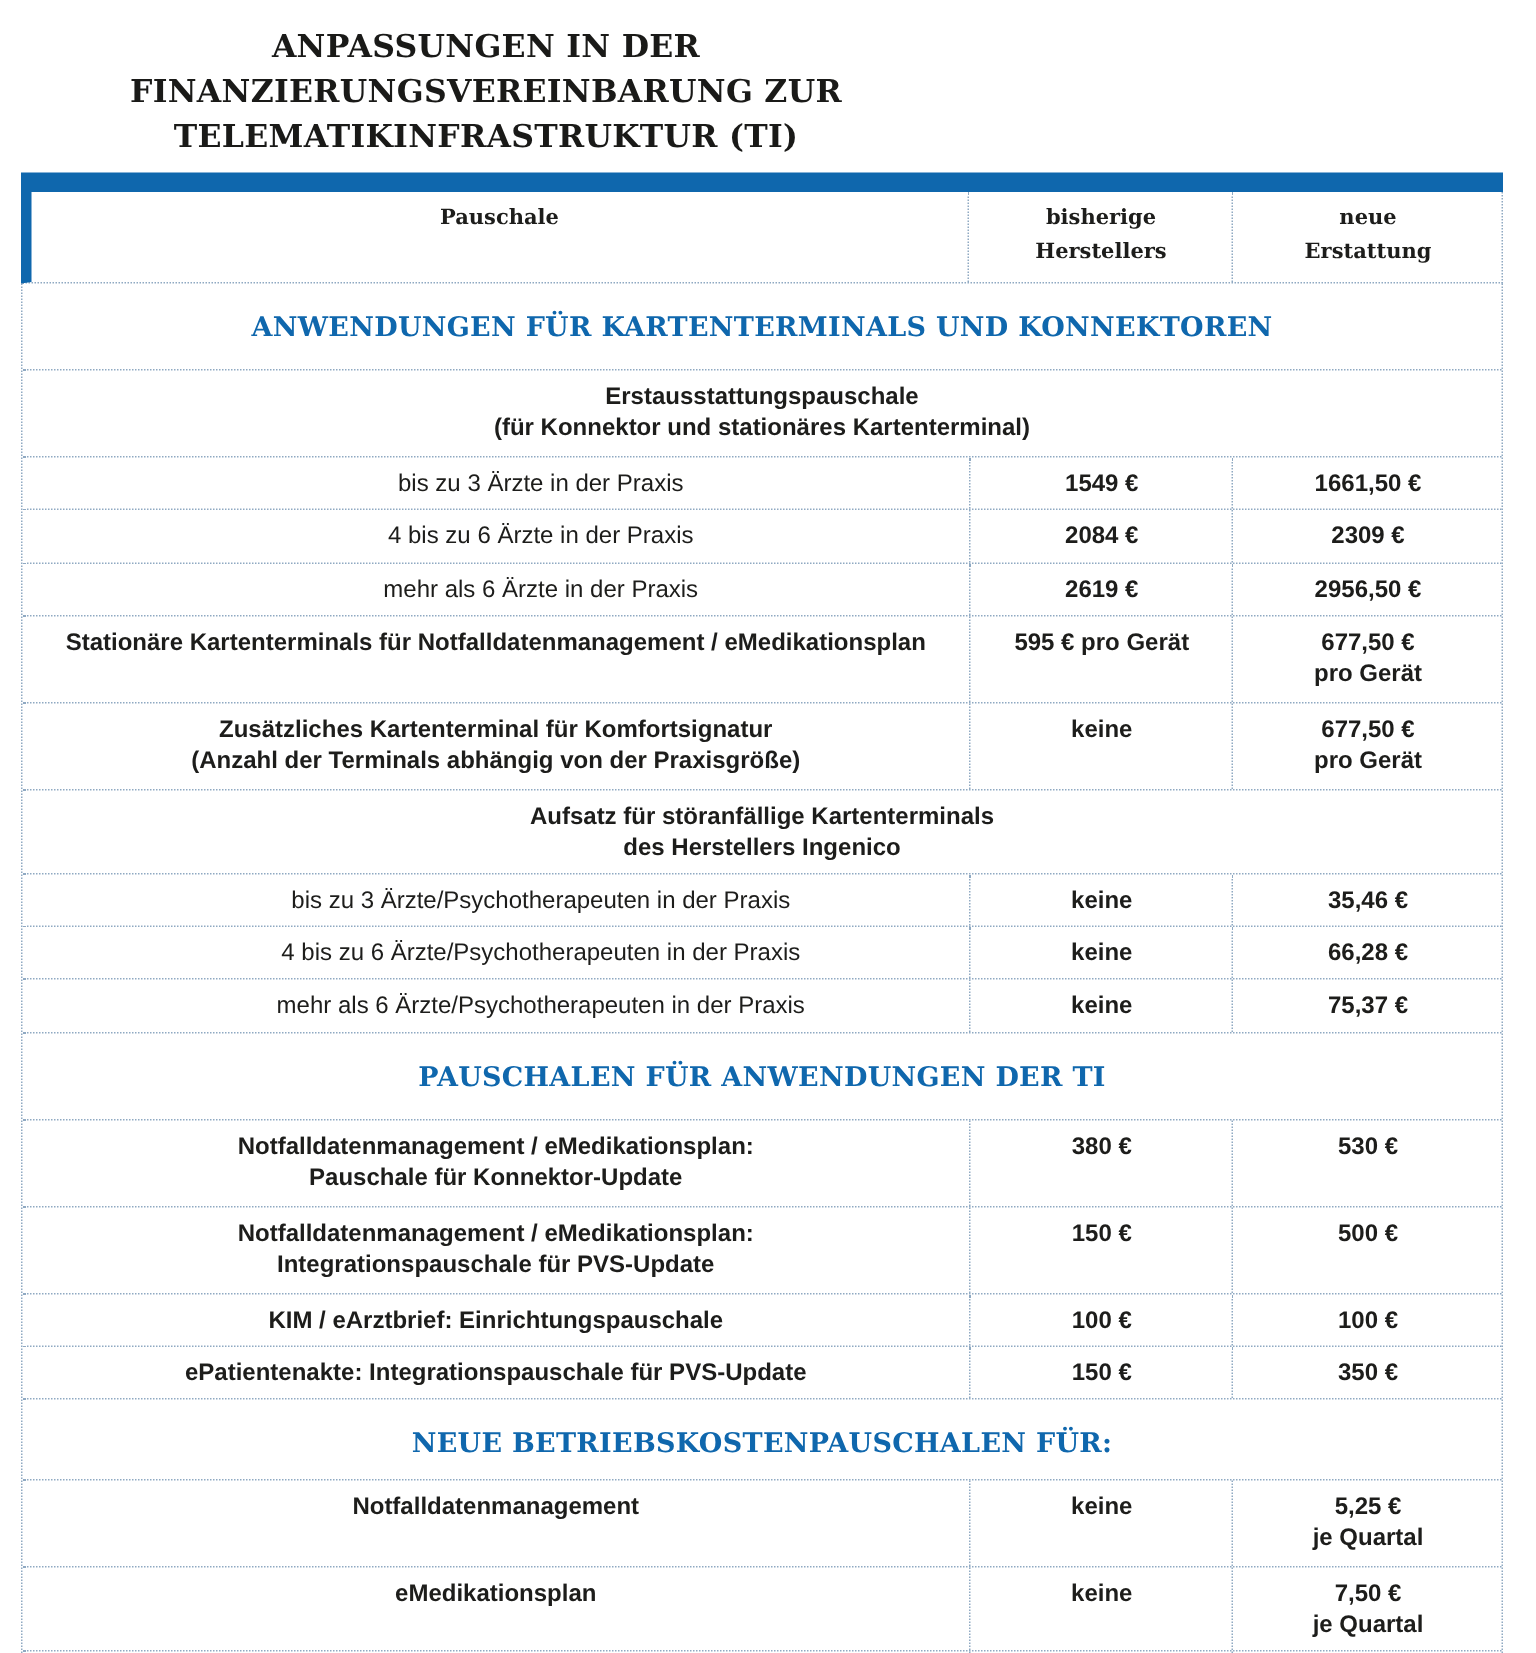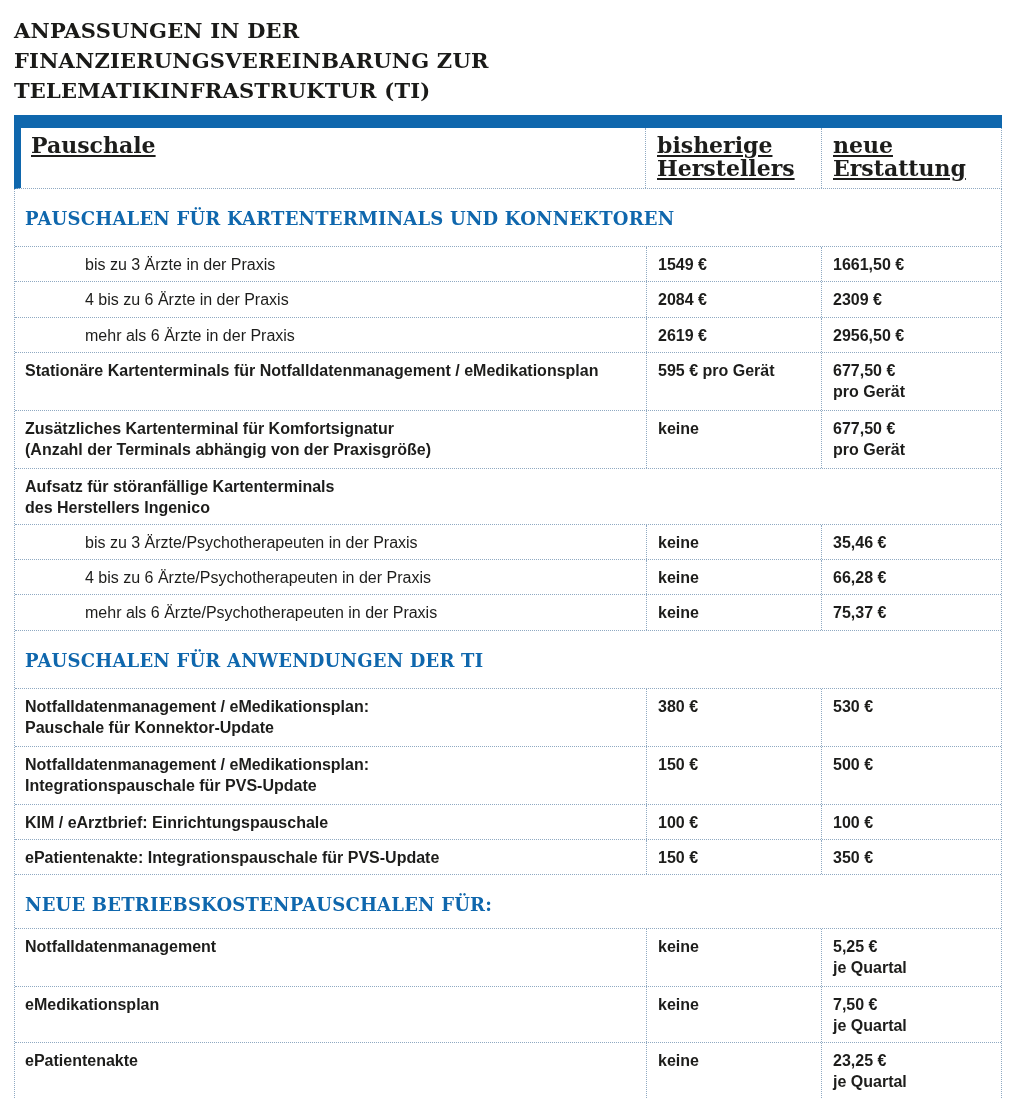--- a/index.html
+++ b/index.html
@@ -3,21 +3,21 @@
 <meta charset="utf-8">
 <style>
   :root{
     --blue:#0f67ad;
     --ink:#1d1d1b;
     --dot:#8fa9c2;
   }
   *{margin:0;padding:0;box-sizing:border-box;}
   html,body{width:1024px;height:1102px;background:#ffffff;overflow:hidden;}
   body{font-family:"Liberation Sans",sans-serif;color:var(--ink);}
-  .page{position:relative;width:1024px;height:1102px;padding:16px 0 0 14px;}
+  .page{position:relative;width:1024px;height:1102px;padding:16px 0 0 14px;text-align:center;}
 
   
   .doc-title{
     font-family:"DejaVu Serif",serif;
     font-weight:bold;
     font-size:21px;
     line-height:30px;
     letter-spacing:.2px;
     color:#1a1a18;
     width:620px;
@@ -30,23 +30,22 @@
   .t-header{
     display:grid;
     grid-template-columns:624px 176px 180px;
     width:988px;
     border-left:7px solid var(--blue);
     border-right:1px dotted var(--dot);
     border-bottom:1px dotted var(--dot);
     min-height:50px;
     font-family:"DejaVu Serif",serif;
     font-weight:bold;
-    font-size:22px;
+    font-size:14px;
     line-height:23px;
-    text-decoration:underline;
   }
   .t-header .hc{padding:6px 10px 8px 10px;white-space:pre-line;}
   .t-header .hc+.hc{border-left:1px dotted var(--dot);padding-left:11px;}
 
   .t-body{
     width:988px;
     border-left:1px dotted var(--dot);
     border-right:1px dotted var(--dot);
   }
   .t-row{
@@ -88,23 +87,27 @@
       <div class="hc">Pauschale</div>
       <div class="hc">bisherige
 Herstellers</div>
       <div class="hc">neue
 Erstattung</div>
     </div>
 
     <div class="t-body">
 
       <div class="t-row full row-section" style="min-height:58px">
-        <div class="cell">PAUSCHALEN FÜR KARTENTERMINALS UND KONNEKTOREN</div>
-      </div>
-
+        <div class="cell">ANWENDUNGEN FÜR KARTENTERMINALS UND KONNEKTOREN</div>
+      </div>
+
+      <div class="t-row full" style="min-height:58px">
+        <div class="cell label">Erstausstattungspauschale
+(für Konnektor und stationäres Kartenterminal)</div>
+      </div>
 
       <div class="t-row" style="min-height:35px">
         <div class="cell sub">bis zu 3 Ärzte in der Praxis</div>
         <div class="cell val">1549 €</div>
         <div class="cell val">1661,50 €</div>
       </div>
 
       <div class="t-row" style="min-height:36px">
         <div class="cell sub">4 bis zu 6 Ärzte in der Praxis</div>
         <div class="cell val">2084 €</div>

